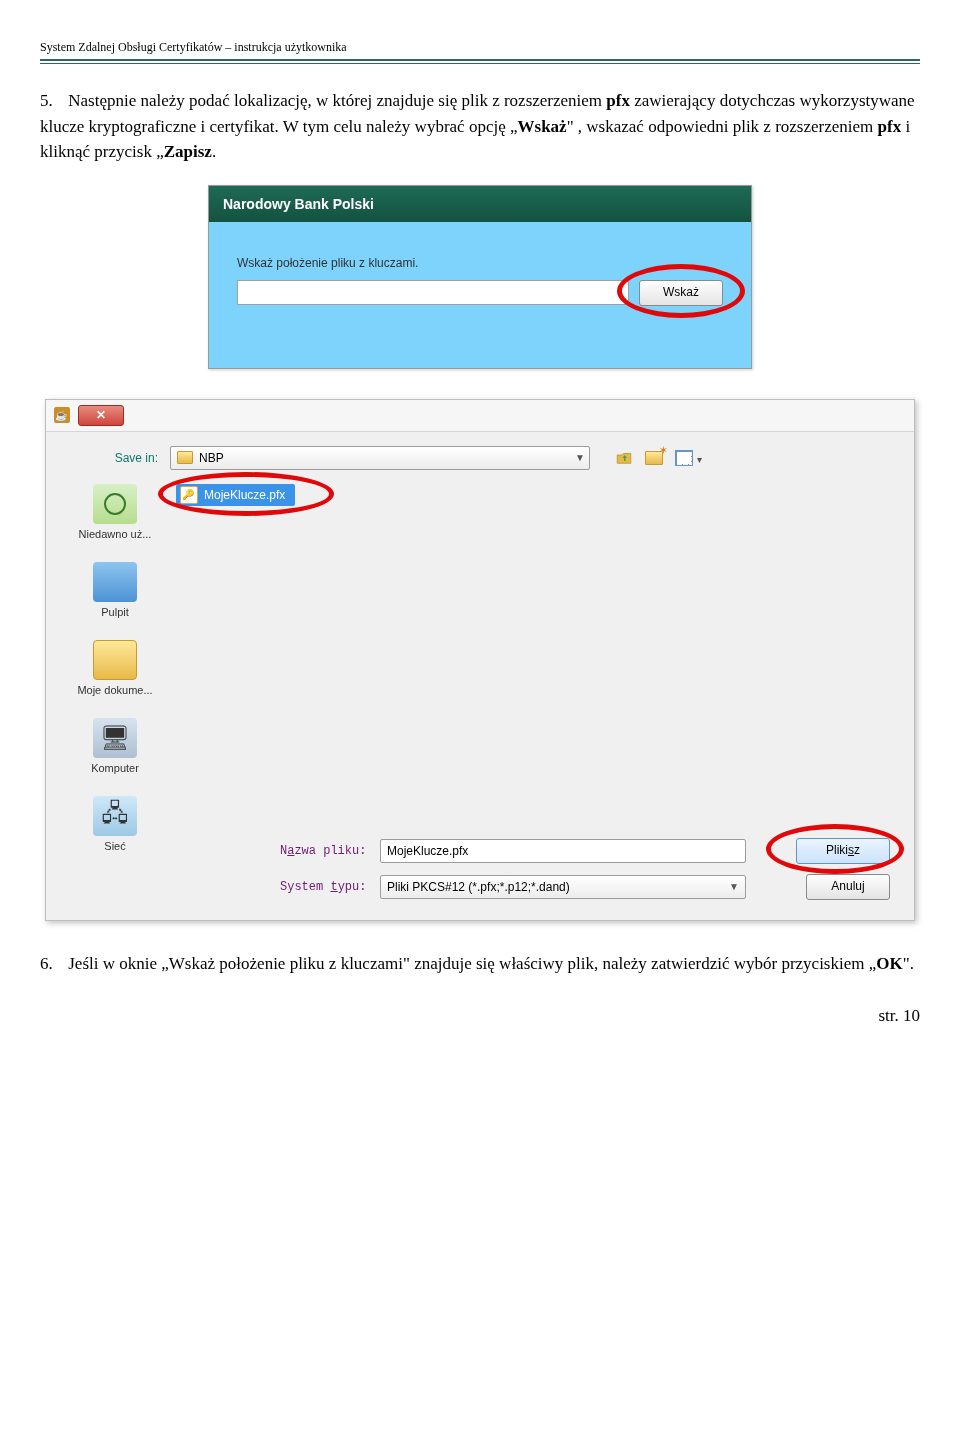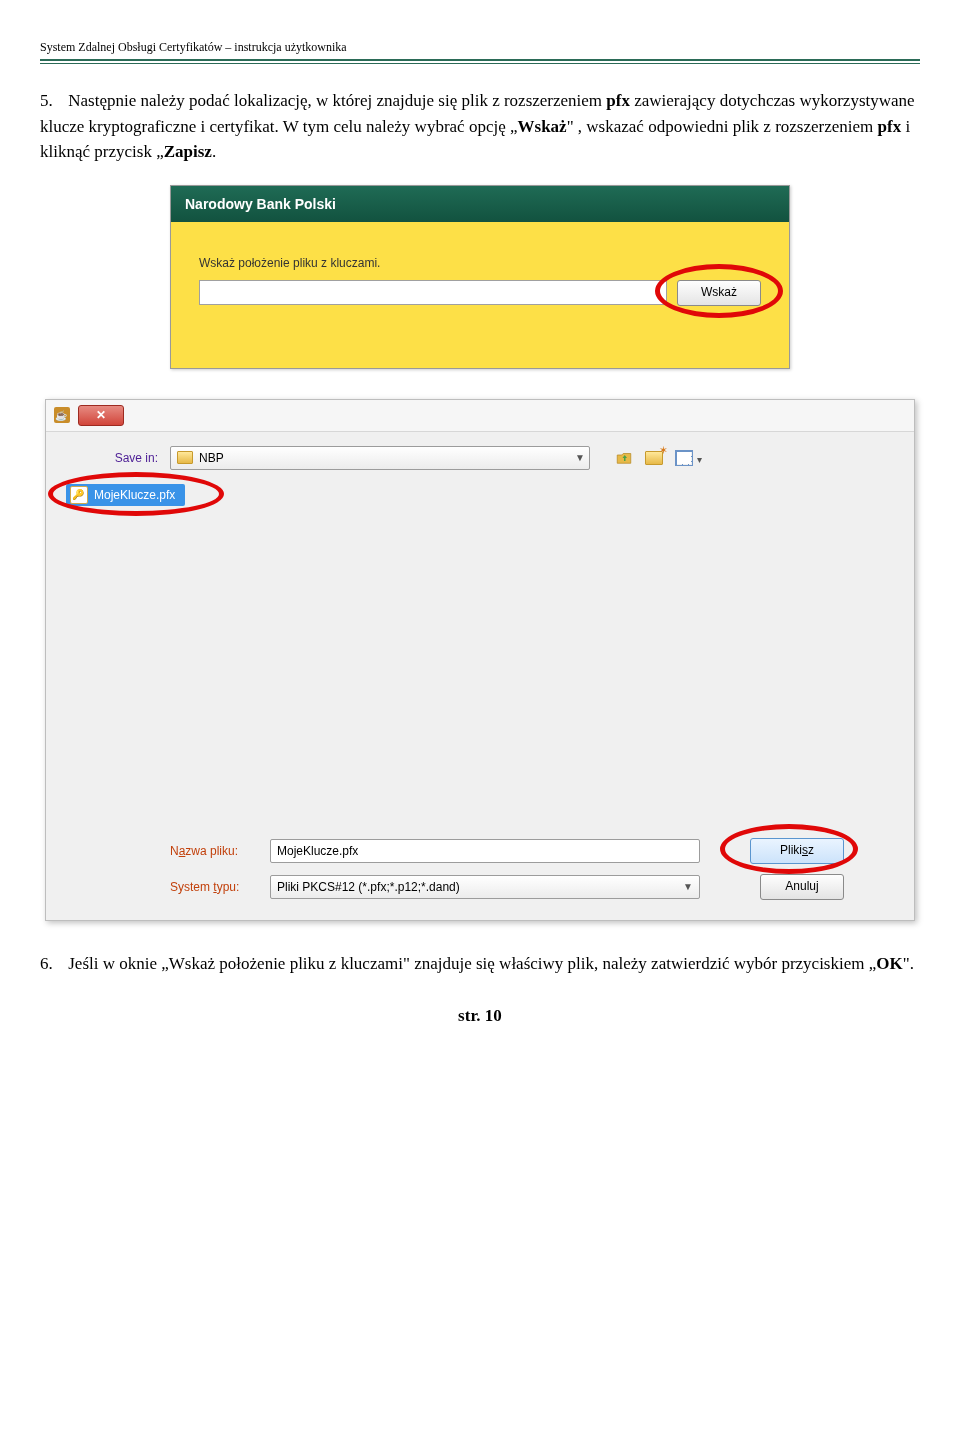--- a/index.html
+++ b/index.html
@@ -29,38 +29,38 @@
     line-height: 1.5;
   }
   .para .num {
     display: inline-block;
     width: 24px;
   }
   .bold { font-weight: bold; }
 
   
   .nbp-dialog {
-    width: 620px;
+    width: 544px;
     margin: 6px auto 30px auto;
     border: 1px solid #999;
     background: #f3f3f3;
     font-family: Tahoma, Verdana, Arial, sans-serif;
     font-size: 12px;
     box-shadow: 1px 1px 3px rgba(0,0,0,0.2);
   }
   .nbp-header {
     background: linear-gradient(#1f6b55,#12523f);
     color: #fff;
     padding: 10px 14px;
     font-weight: bold;
     font-size: 14px;
   }
   .nbp-body {
     padding: 34px 28px 26px 28px;
-    background: #fde047;
+    background: #7dd3fc;
   }
   .nbp-label { margin-bottom: 10px; color: #333; }
   .nbp-row { display: flex; align-items: center; gap: 10px; margin-bottom: 36px; position: relative; }
   .nbp-input {
     flex: 1;
     height: 25px;
     border: 1px solid #a0a0a0;
     background: #fff;
     padding: 2px 6px;
   }
@@ -116,21 +116,21 @@
     width: 46px; height: 21px;
     background: linear-gradient(#e78b82,#d1453a);
     border: 1px solid #9d2a20;
     border-radius: 3px;
     display: inline-flex; align-items: center; justify-content: center;
     color: #fff; font-weight: bold; font-size: 12px;
   }
   .save-body { padding: 14px 18px 14px 14px; position: relative; }
 
   .save-top-row { display: flex; align-items: center; }
-  .save-top-row .lbl { width: 110px; text-align: right; padding-right: 12px; color: #4c1d95; }
+  .save-top-row .lbl { width: 110px; text-align: right; padding-right: 12px; color: #0f766e; }
   .save-combo {
     display: flex; align-items: center;
     width: 420px; height: 24px;
     border: 1px solid #9c9c9c;
     background: linear-gradient(#fff,#ececec);
     border-radius: 2px;
     padding: 0 4px 0 6px;
     gap: 6px;
   }
   .folder-icon {
@@ -174,44 +174,43 @@
     gap: 6px;
     font-size: 12px;
   }
   .file-chip .pfx-ic {
     width: 18px; height: 18px; background: #fff; border:1px solid #cfa94a;
     display:flex; align-items:center; justify-content:center; font-size:10px; color:#cfa94a; border-radius:2px;
   }
 
   .save-bottom { margin-left: 110px; }
   .sb-row { display: flex; align-items: center; margin-top: 10px; }
-  .sb-row .lbl { width: 100px; color: #c2410c; }
+  .sb-row .lbl { width: 100px; color: #701a75; font-family: Liberation Mono, monospace; }
   .sb-row .lbl .ul { text-decoration: underline; }
   .sb-input, .sb-combo {
     flex: 1; max-width: 430px; height: 24px;
     border: 1px solid #9c9c9c; background: #fff; border-radius: 2px;
     padding: 0 6px; display:flex; align-items:center;
   }
   .sb-combo { background: linear-gradient(#fff,#ececec); text-align: center; }
   .sb-combo .combo-arrow { margin-left:auto; }
   .sb-row .btn-holder { margin-left: 34px; width: 110px; display:flex; justify-content:flex-end; position:relative; }
   .win-btn-blue {
     min-width: 94px; height: 26px;
     background: linear-gradient(#eaf4ff,#cce3fb);
     border: 1px solid #5a95cf;
     border-radius: 3px;
     line-height: 22px; text-align:center;
     font-family: Tahoma, Verdana, Arial, sans-serif; font-size:12px;
   }
 
   .page-footer {
-    text-align: center;
+    text-align: right;
     font-size: 17px;
     margin-top: 30px;
-    font-weight: bold;
   }
 </style>
 </head>
 <body>
 
 <div class="doc-header">System Zdalnej Obsługi Certyfikatów – instrukcja użytkownika</div>
 <hr class="doc-header-rule">
 
 <div class="para">
   <span class="num">5.</span>
@@ -262,20 +261,42 @@
         </span>
         <span class="tb-ic" style="position:relative;">
           <span class="tb-grid">
               <span class="combo-arrow">▾</span>
             </span>
         </span>
       </div>
     </div>
 
     <div class="save-main">
+      <div class="places-bar">
+        <div class="place">
+          <div class="pic pic-recent"></div>
+          <div>Niedawno uż...</div>
+        </div>
+        <div class="place">
+          <div class="pic pic-desktop"></div>
+          <div>Pulpit</div>
+        </div>
+        <div class="place">
+          <div class="pic pic-docs"></div>
+          <div>Moje dokume...</div>
+        </div>
+        <div class="place">
+          <div class="pic pic-comp">🖥</div>
+          <div>Komputer</div>
+        </div>
+        <div class="place">
+          <div class="pic pic-net">🖧</div>
+          <div>Sieć</div>
+        </div>
+      </div>
 
       <div class="file-area">
         <div style="position:relative; display:inline-block;">
           <span class="file-chip">
             <span class="pfx-ic">🔑</span>
             <span>MojeKlucze.pfx</span>
           </span>
           <span class="red-ellipse" style="width:176px;height:44px;left:-18px;top:-12px;"></span>
         </div>
 

